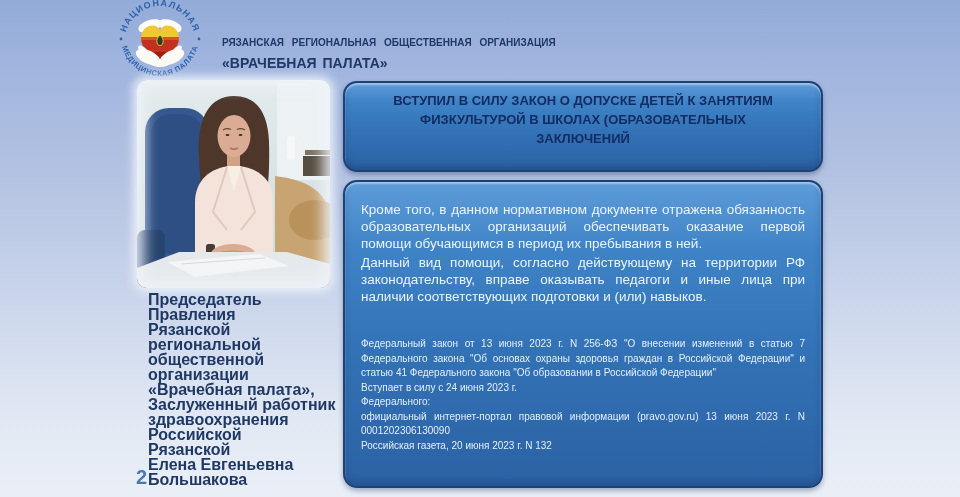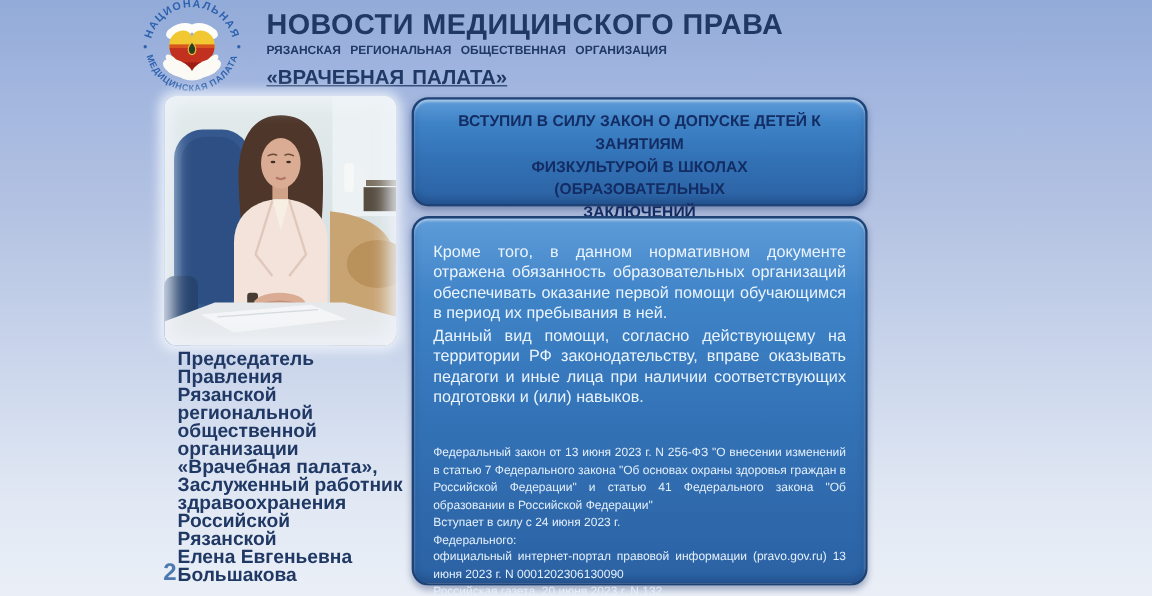--- a/index.html
+++ b/index.html
@@ -5,29 +5,29 @@
   html,body{margin:0;padding:0;background:#555;}
   .slide{
     position:relative;width:960px;height:497px;overflow:hidden;
     font-family:"Liberation Sans",sans-serif;
     background:linear-gradient(180deg,#93abd8 0%,#9fb4de 12%,#b3c2e2 35%,#ccd7ec 62%,#e2e9f4 85%,#eaeff7 100%);
   }
   
   .logo{position:absolute;left:110px;top:0;width:100px;height:80px;}
   .hdr-title{position:absolute;left:222px;top:7px;font-size:24px;font-weight:bold;color:#1f3864;letter-spacing:.4px;white-space:nowrap;}
   .hdr-sub1{position:absolute;left:222px;top:37px;font-size:10px;font-weight:bold;color:#1f3864;word-spacing:5px;white-space:nowrap;}
-  .hdr-sub2{position:absolute;left:222px;top:55px;font-size:17px;font-weight:bold;color:#1f3864;word-spacing:2px;white-space:nowrap;text-decoration:underline;}
+  .hdr-sub2{position:absolute;left:222px;top:55px;font-size:14px;font-weight:bold;color:#1f3864;word-spacing:2px;white-space:nowrap;}
   
   .photo{position:absolute;left:137px;top:80px;width:193px;height:208px;border-radius:10px;overflow:hidden;
          box-shadow:0 0 10px 4px rgba(240,245,252,.85);}
   .photo::after{content:"";position:absolute;inset:0;border-radius:10px;
          box-shadow:inset 0 0 14px 7px rgba(238,243,250,.9);pointer-events:none;}
   .caption{position:absolute;left:148px;top:292px;width:195px;font-size:16px;font-weight:bold;color:#1f3864;line-height:15px;}
   
-  .gbox{position:absolute;left:343px;width:380px;border-radius:14px;
+  .gbox{position:absolute;left:343px;width:480px;border-radius:14px;
         background:linear-gradient(180deg,#5e9cd9 0%,#3f83c7 22%,#3372b6 55%,#2b62a4 100%);
         border:2px solid #1e4276;box-sizing:border-box;
         box-shadow:inset 0 2px 2px rgba(255,255,255,.45), inset 0 -4px 6px rgba(10,30,70,.25), 0 3px 5px rgba(30,50,100,.35);}
   .headline-box{top:81px;height:91px;}
   .headline-text{padding:8px 28px 0;text-align:center;font-size:13px;font-weight:bold;color:#132c63;line-height:19px;}
   .content-box{top:180px;height:308px;}
   .body-text{padding:19px 16px 0;}
   .body-text p{margin:0 0 2px;font-size:13.5px;line-height:17px;text-align:justify;color:#eaf4fd;}
   .refs{padding:30px 16px 0;}
   .refs div{font-size:10px;line-height:14.5px;text-align:justify;color:#e3effa;}
@@ -70,21 +70,20 @@
       <path d="M50 35 C53 38 54 41 52.5 44 C51.5 46 48.5 46 47.5 44 C46 41 47 38 50 35 Z" fill="#2c401f" stroke="#e8c23a" stroke-width="1"></path>
 
       <ellipse cx="38" cy="57" rx="13" ry="6.5" fill="#fbfaf5" transform="rotate(24 38 57)"></ellipse>
       <ellipse cx="62" cy="57" rx="13" ry="6.5" fill="#fbfaf5" transform="rotate(-24 62 57)"></ellipse>
       <ellipse cx="33" cy="50" rx="6" ry="3" fill="#fbfaf5" transform="rotate(40 33 50)"></ellipse>
       <ellipse cx="67" cy="50" rx="6" ry="3" fill="#fbfaf5" transform="rotate(-40 67 50)"></ellipse>
       <ellipse cx="50" cy="63" rx="10" ry="4" fill="#fbfaf5"></ellipse>
     </svg>
   </div>
 
-  <div class="hdr-title">НОВОСТИ МЕДИЦИНСКОГО ПРАВА</div>
   <div class="hdr-sub1">РЯЗАНСКАЯ РЕГИОНАЛЬНАЯ ОБЩЕСТВЕННАЯ ОРГАНИЗАЦИЯ</div>
   <div class="hdr-sub2">«ВРАЧЕБНАЯ ПАЛАТА»</div>
 
   <div class="photo">
     <svg width="193" height="208" viewBox="0 0 193 208">
       <defs>
         <linearGradient id="wall" x1="0" y1="0" x2="0" y2="1">
           <stop offset="0" stop-color="#e3ebec"></stop>
             <stop offset="1" stop-color="#cfdadd"></stop>
         </linearGradient>

